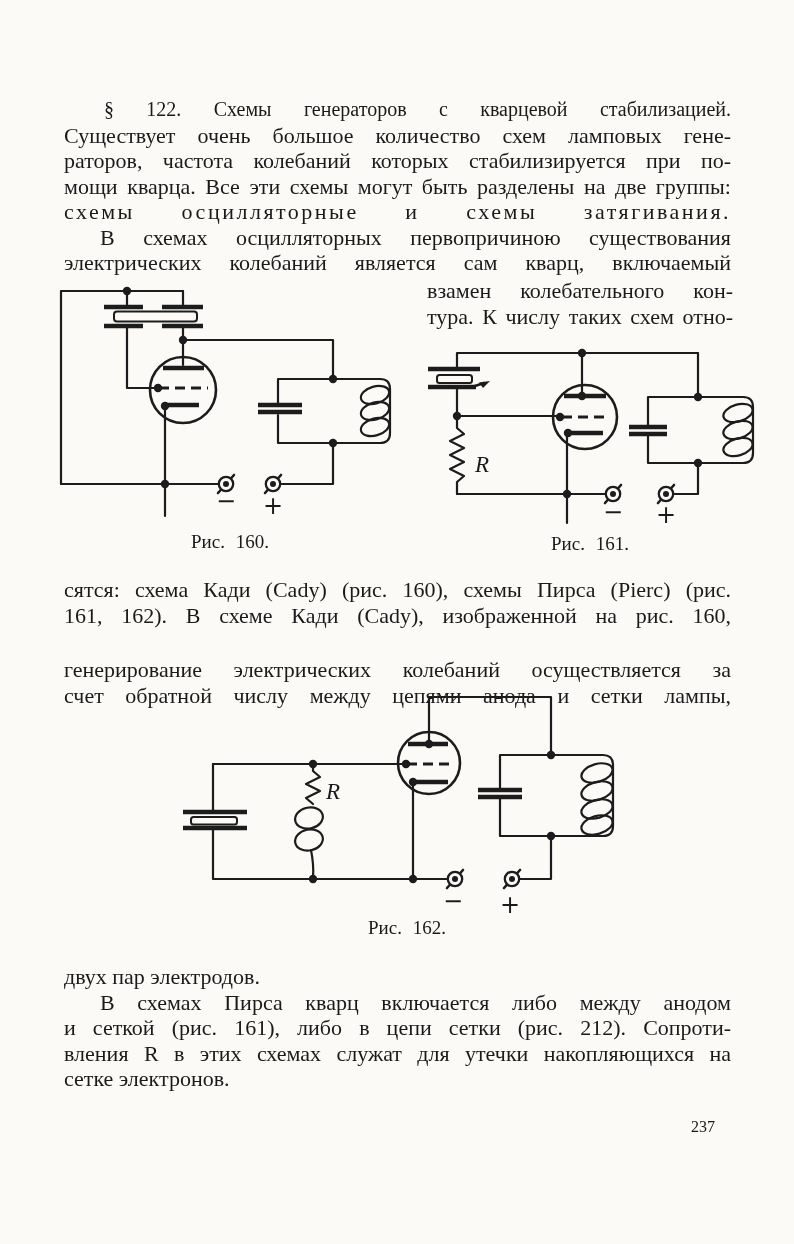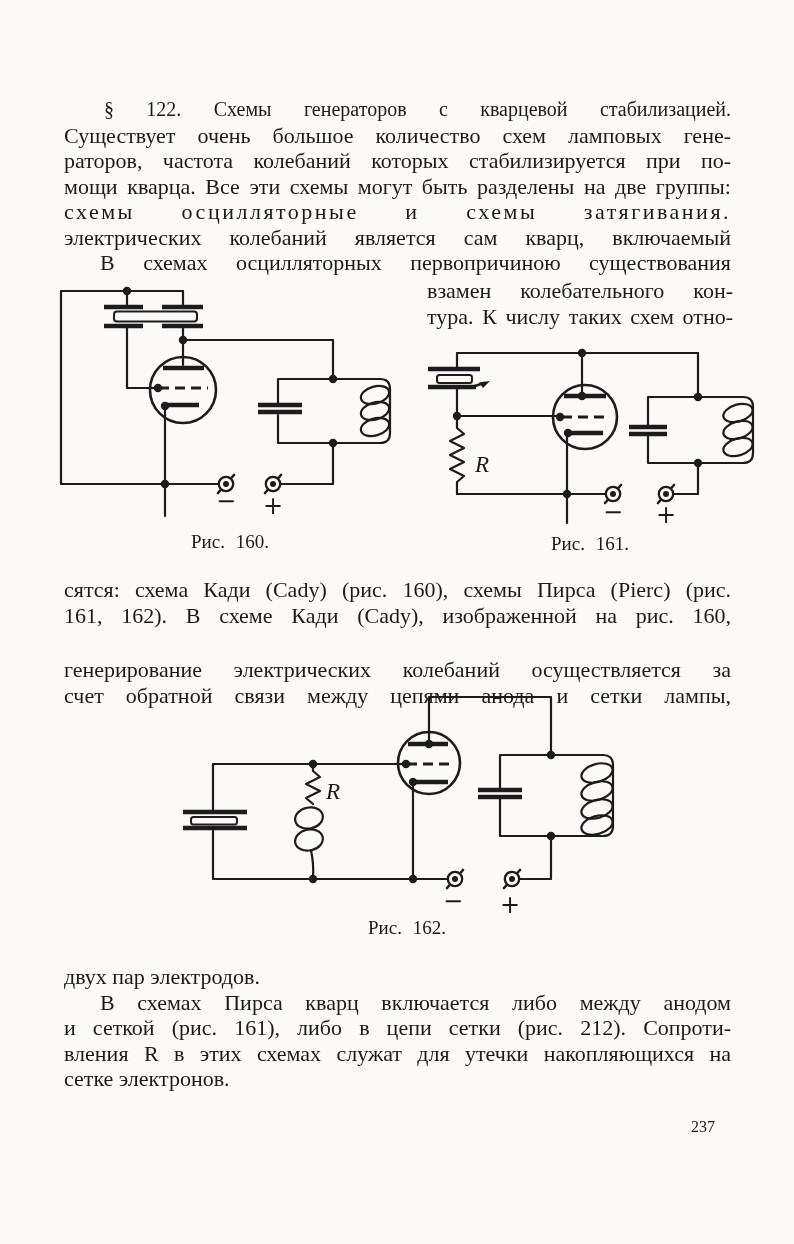--- a/index.html
+++ b/index.html
@@ -35,22 +35,22 @@
 <body>
 
 <div class="page">
 
   <div class="block" style="top:97px;">
     <div class="tl jl hd">§ 122. Схемы генераторов с кварцевой стабилизацией.</div>
     <div class="tl jl">Существует очень большое количество схем ламповых гене-</div>
     <div class="tl jl">раторов, частота колебаний которых стабилизируется при по-</div>
     <div class="tl jl">мощи кварца. Все эти схемы могут быть разделены на две группы:</div>
     <div class="tl jl sp">схемы осцилляторные и схемы затягивания.</div>
+    <div class="tl jl ind">В схемах осцилляторных первопричиною существования</div>
     <div class="tl jl">электрических колебаний является сам кварц, включаемый</div>
-    <div class="tl jl ind">В схемах осцилляторных первопричиною существования</div>
   </div>
 
   <div class="block" style="top:278px;left:427px;width:306px;">
     <div class="tl jl">взамен колебательного кон-</div>
     <div class="tl jl">тура. К числу таких схем отно-</div>
   </div>
 
   <svg class="fig" style="left:55px;top:278px;" width="360" height="270" viewBox="0 0 360 270">
     <g class="wire">
       <path d="M6,206 V13 H128"></path>
@@ -164,21 +164,21 @@
     </g>
     <text class="sign" x="193" y="190">−</text>
     <text class="sign" x="246" y="193">+</text>
   </svg>
   <div class="caption" style="left:510px;top:533px;width:160px;">Рис. 161.</div>
 
   <div class="block" style="top:577px;">
     <div class="tl jl" style="line-height:26px;">сятся: схема Кади (Cady) (рис. 160), схемы Пирса (Pierc) (рис.</div>
     <div class="tl jl" style="line-height:26px;">161, 162). В схеме Кади (Cady), изображенной на рис. 160,</div>
     <div class="tl jl" style="line-height:26px;margin-top:28px;">генерирование электрических колебаний осуществляется за</div>
-    <div class="tl jl" style="line-height:26px;">счет обратной связи между цепями анода и сетки лампы,</div>
+    <div class="tl jl" style="line-height:26px;">счет обратной числу между цепями анода и сетки лампы,</div>
   </div>
 
   <svg class="fig" style="left:150px;top:695px;" width="500" height="230" viewBox="0 0 500 230">
     <g class="wire">
       <path d="M279,49 V2 H401 V60"></path>
       <path d="M254,69 H63"></path>
       <path d="M63,69 V117"></path>
       <path d="M63,133 V184 H298"></path>
       <path d="M163,69 V76 L170,82 L156,89 L170,96 L156,103 L163,109"></path>
       <path d="M161,155 Q164,170 163,182"></path>

